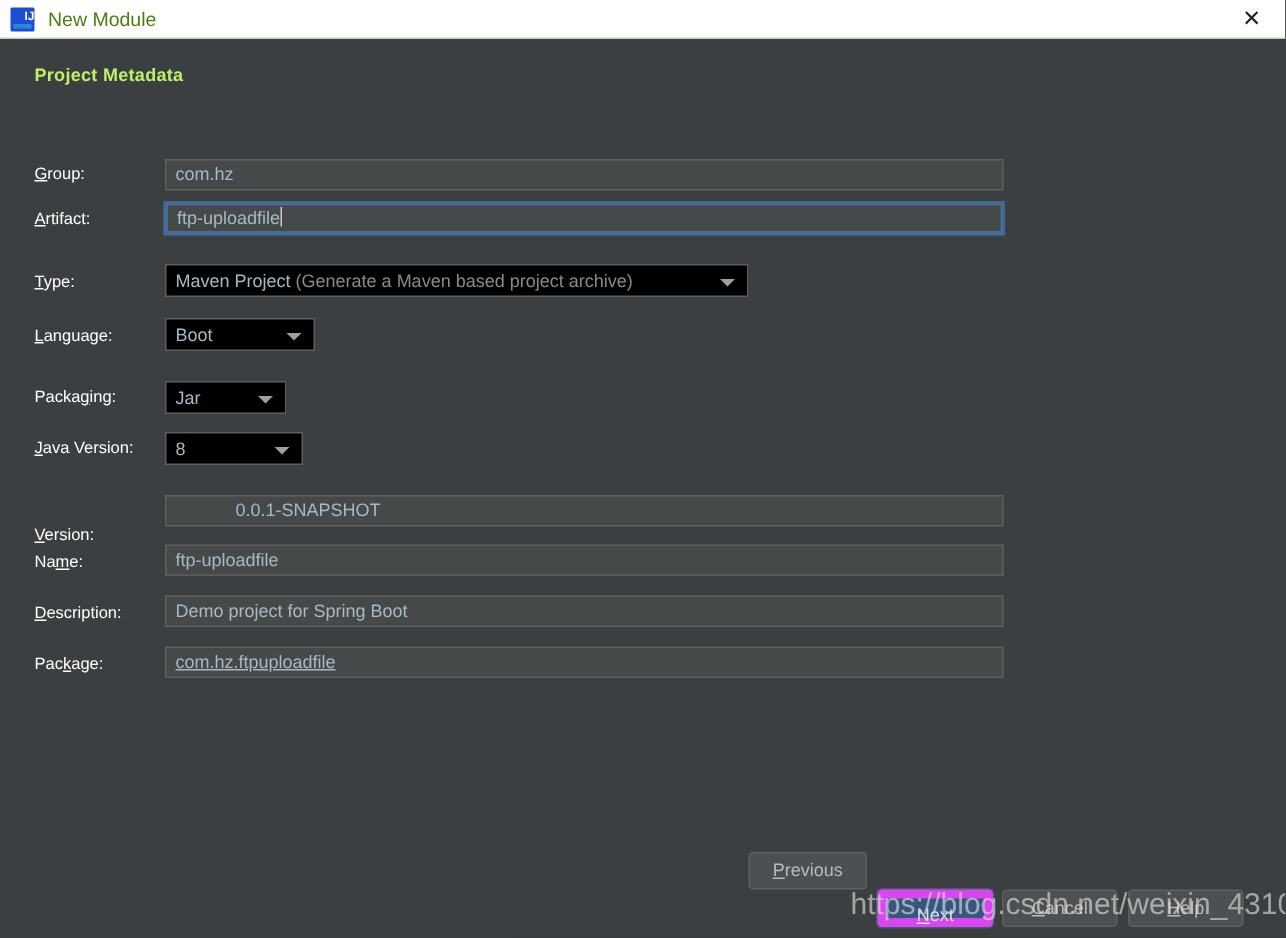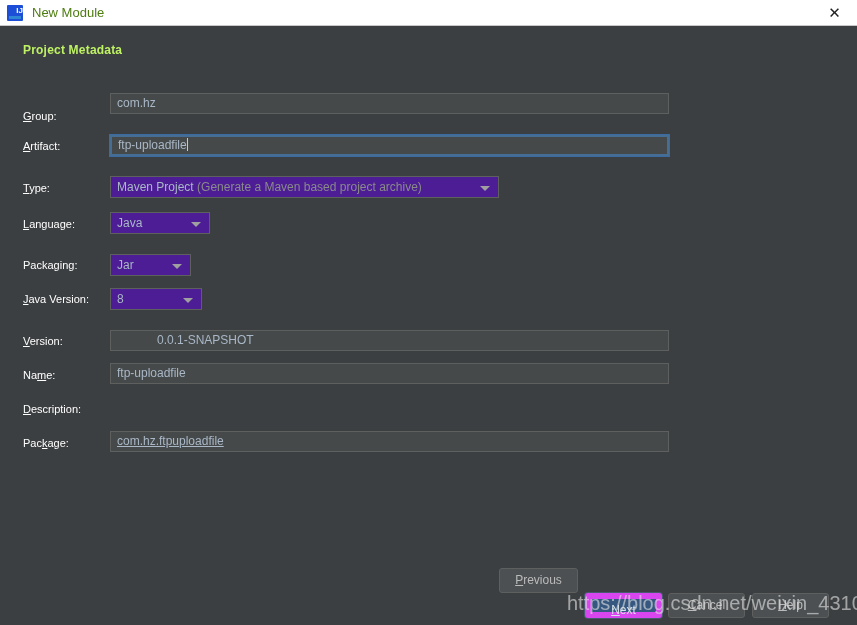--- a/index.html
+++ b/index.html
@@ -130,21 +130,21 @@
     background: #c8c8c8;
     vertical-align: -2px;
     margin-left: 0px;
   }
 
   
   .combo {
     position: absolute;
     left: 110px;
     height: 22px;
-    background: #4c1d95;
+    background: #000000;
     border: 1px solid #5e6060;
     box-sizing: border-box;
     color: #a9b7c6;
     font-size: 12px;
     line-height: 20px;
     padding-left: 6px;
     white-space: nowrap;
     overflow: hidden;
   }
   .combo .dim { color: #8a8a8a; }
@@ -204,44 +204,45 @@
     </div>
     <div class="tb-title">New Module</div>
     <div class="tb-close">✕</div>
   </div>
 
   <div class="body">
 
     <div class="section-title">Project Metadata</div>
 
     <div class="lbl" style="top:84px;"><u>G</u>roup:</div>
-    <div class="tfield" style="top:67px;">com.hz</div>
+    <div class="tfield" style="top:80px;">com.hz</div>
 
     <div class="lbl" style="top:114px;"><u>A</u>rtifact:</div>
     <div class="tfield focused" style="top:109px;"><span>ftp-uploadfile</span><span class="caret"></span></div>
 
     <div class="lbl" style="top:156px;"><u>T</u>ype:</div>
     <div class="combo" style="top:150px; width:389px;"><span>Maven Project</span> <span class="dim">(Generate a Maven based project archive)</span><span class="arrow"></span></div>
 
     <div class="lbl" style="top:192px;"><u>L</u>anguage:</div>
-    <div class="combo" style="top:186px; width:100px;"><span>Java</span><span class="arrow"></span></div>
+    <div class="combo" style="top:186px; width:100px;"><span>Boot</span><span class="arrow"></span></div>
 
     <div class="lbl" style="top:233px;">Packa<u>g</u>ing:</div>
     <div class="combo" style="top:228px; width:81px;"><span>Jar</span><span class="arrow"></span></div>
 
     <div class="lbl" style="top:267px;"><u>J</u>ava Version:</div>
     <div class="combo" style="top:262px; width:92px;"><span>8</span><span class="arrow"></span></div>
 
-    <div class="lbl" style="top:309px;"><u>V</u>ersion:</div>
+    <div class="lbl" style="top:325px;"><u>V</u>ersion:</div>
     <div class="tfield" style="top:304px;padding-left:46px;">0.0.1-SNAPSHOT</div>
 
     <div class="lbl" style="top:343px;">Na<u>m</u>e:</div>
     <div class="tfield" style="top:337px;">ftp-uploadfile</div>
 
     <div class="lbl" style="top:377px;"><u>D</u>escription:</div>
+    <div class="tfield" style="top:371px;">Demo project for Spring Boot</div>
 
     <div class="lbl" style="top:411px;">Pac<u>k</u>age:</div>
     <div class="tfield" style="top:405px;text-decoration:underline;">com.hz.ftpuploadfile</div>
 
     <div class="btn" style="left:499px; top:542px; width:79px;"><u>P</u>revious</div>
     <div class="btn primary" style="left:585px; top:567px; width:77px;"><u>N</u>ext</div>
     <div class="btn" style="left:668px; top:567px; width:77px;"><u>C</u>ancel</div>
     <div class="btn" style="left:752px; top:567px; width:77px;"><u>H</u>elp</div>
 
   </div>

